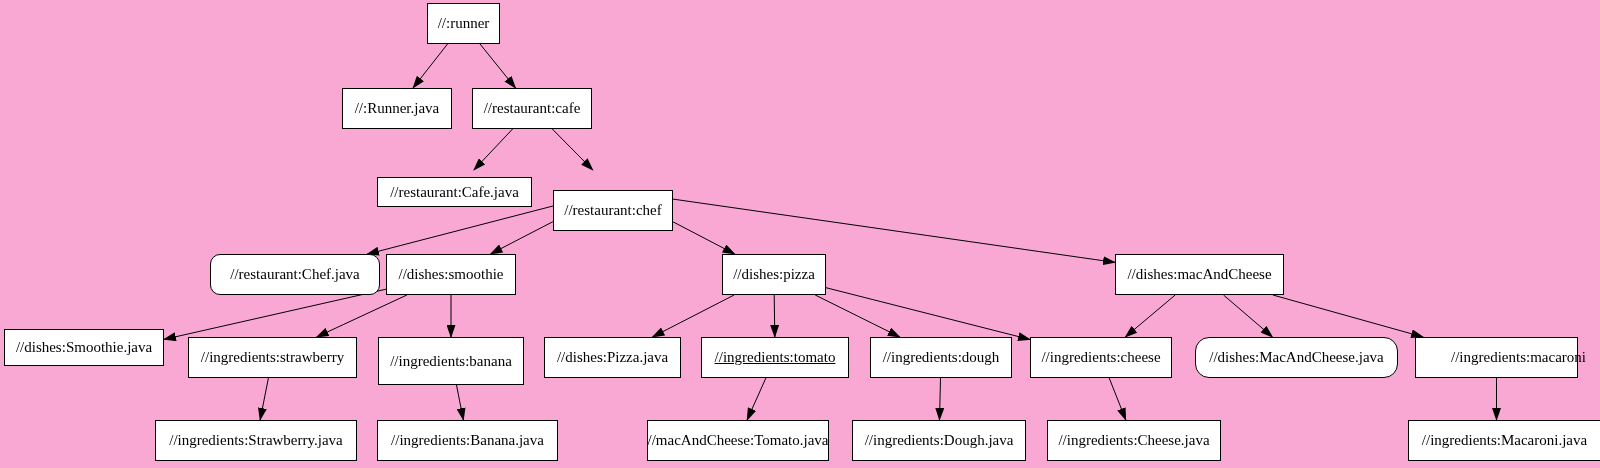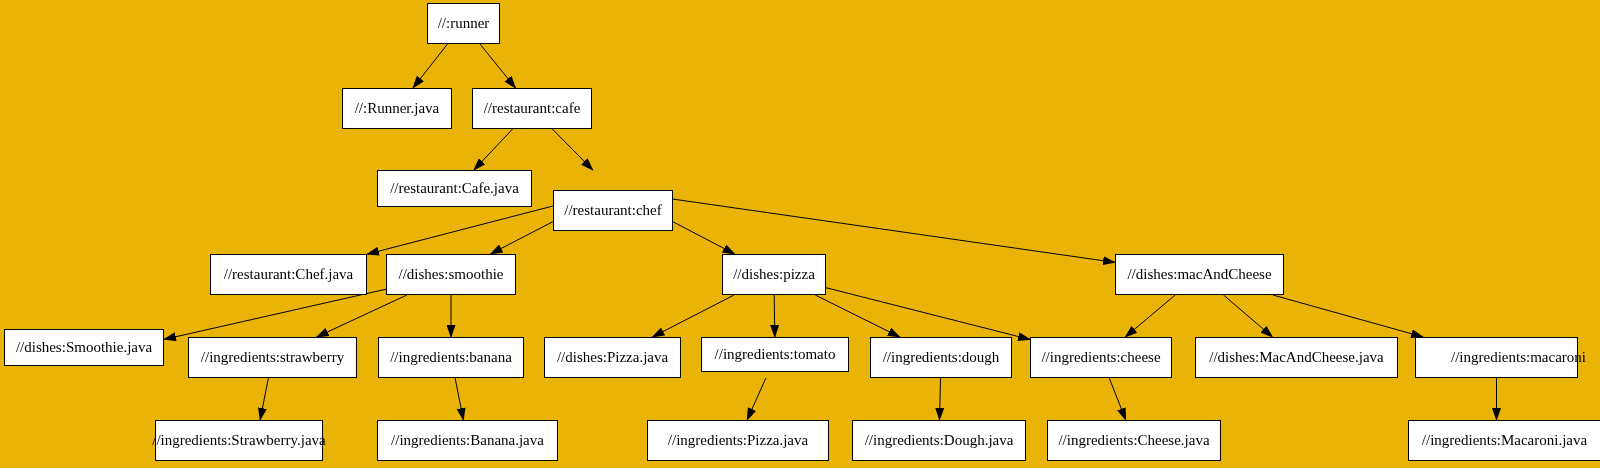--- a/index.html
+++ b/index.html
@@ -4,21 +4,21 @@
 <style>
   html, body {
     margin: 0;
     padding: 0;
     background: #ffffff;
   }
   #canvas {
     position: relative;
     width: 1600px;
     height: 468px;
-    background: #eab308;
+    background: #f9a8d4;
     overflow: hidden;
     font-family: "Liberation Serif", "DejaVu Serif", serif;
   }
   #edge-layer {
     position: absolute;
     left: 0;
     top: 0;
     width: 1600px;
     height: 468px;
   }
@@ -75,35 +75,35 @@
         <line x1="1175.2" y1="295.0" x2="1125.3" y2="337.0" class="edge" marker-end="url(#arrowhead)"></line>
         <line x1="1223.5" y1="295.0" x2="1272.5" y2="337.0" class="edge" marker-end="url(#arrowhead)"></line>
         <line x1="1272.9" y1="295.0" x2="1423.1" y2="337.0" class="edge" marker-end="url(#arrowhead)"></line>
         <line x1="1496.5" y1="378.0" x2="1496.5" y2="420.0" class="edge" marker-end="url(#arrowhead)"></line>
       </g>
   </svg>
   <div id="nodes">
       <div class="node" style="left: 427px; top: 3px; width: 73px; height: 41px;">//:runner</div>
       <div class="node" style="left: 342px; top: 88px; width: 110px; height: 41px;">//:Runner.java</div>
       <div class="node" style="left: 472px; top: 88px; width: 120px; height: 41px;">//restaurant:cafe</div>
-      <div class="node" style="left: 377px; top: 170px; width: 155px; height: 37px;">//restaurant:Cafe.java</div>
+      <div class="node" style="left: 377px; top: 177px; width: 155px; height: 30px;">//restaurant:Cafe.java</div>
       <div class="node" style="left: 553px; top: 170px; width: 120px; height: 41px; margin-top: 20px;">//restaurant:chef</div>
-      <div class="node" style="left: 210px; top: 254px; width: 157px; height: 41px;">//restaurant:Chef.java</div>
+      <div class="node" style="left: 210px; top: 254px; width: 170px; height: 41px; border-radius: 10px;">//restaurant:Chef.java</div>
       <div class="node" style="left: 386px; top: 254px; width: 130px; height: 41px;">//dishes:smoothie</div>
       <div class="node" style="left: 722px; top: 254px; width: 104px; height: 41px;">//dishes:pizza</div>
       <div class="node" style="left: 1115px; top: 254px; width: 169px; height: 41px;">//dishes:macAndCheese</div>
       <div class="node" style="left: 4px; top: 329px; width: 160px; height: 37px;">//dishes:Smoothie.java</div>
       <div class="node" style="left: 188px; top: 337px; width: 169px; height: 41px;">//ingredients:strawberry</div>
-      <div class="node" style="left: 378px; top: 337px; width: 146px; height: 41px;">//ingredients:banana</div>
+      <div class="node" style="left: 378px; top: 337px; width: 146px; height: 48px;">//ingredients:banana</div>
       <div class="node" style="left: 544px; top: 337px; width: 137px; height: 41px;">//dishes:Pizza.java</div>
-      <div class="node" style="left: 701px; top: 337px; width: 148px; height: 35px;">//ingredients:tomato</div>
+      <div class="node" style="left: 701px; top: 337px; width: 148px; height: 41px; text-decoration: underline;">//ingredients:tomato</div>
       <div class="node" style="left: 870px; top: 337px; width: 142px; height: 41px;">//ingredients:dough</div>
       <div class="node" style="left: 1030px; top: 337px; width: 142px; height: 41px;">//ingredients:cheese</div>
-      <div class="node" style="left: 1195px; top: 337px; width: 203px; height: 41px;">//dishes:MacAndCheese.java</div>
+      <div class="node" style="left: 1195px; top: 337px; width: 203px; height: 41px; border-radius: 14px;">//dishes:MacAndCheese.java</div>
       <div class="node" style="left: 1415px; top: 337px; width: 163px; height: 41px; padding-left: 44px;">//ingredients:macaroni</div>
-      <div class="node" style="left: 155px; top: 420px; width: 168px; height: 41px;">//ingredients:Strawberry.java</div>
+      <div class="node" style="left: 155px; top: 420px; width: 202px; height: 41px;">//ingredients:Strawberry.java</div>
       <div class="node" style="left: 377px; top: 420px; width: 181px; height: 41px;">//ingredients:Banana.java</div>
-      <div class="node" style="left: 647px; top: 420px; width: 182px; height: 41px;">//ingredients:Pizza.java</div>
+      <div class="node" style="left: 647px; top: 420px; width: 182px; height: 41px;">//macAndCheese:Tomato.java</div>
       <div class="node" style="left: 852px; top: 420px; width: 174px; height: 41px;">//ingredients:Dough.java</div>
       <div class="node" style="left: 1047px; top: 420px; width: 174px; height: 41px;">//ingredients:Cheese.java</div>
       <div class="node" style="left: 1400px; top: 420px; width: 193px; height: 41px; margin-left: 8px;">//ingredients:Macaroni.java</div>
     </div>
 </div>
 
 </body></html>

